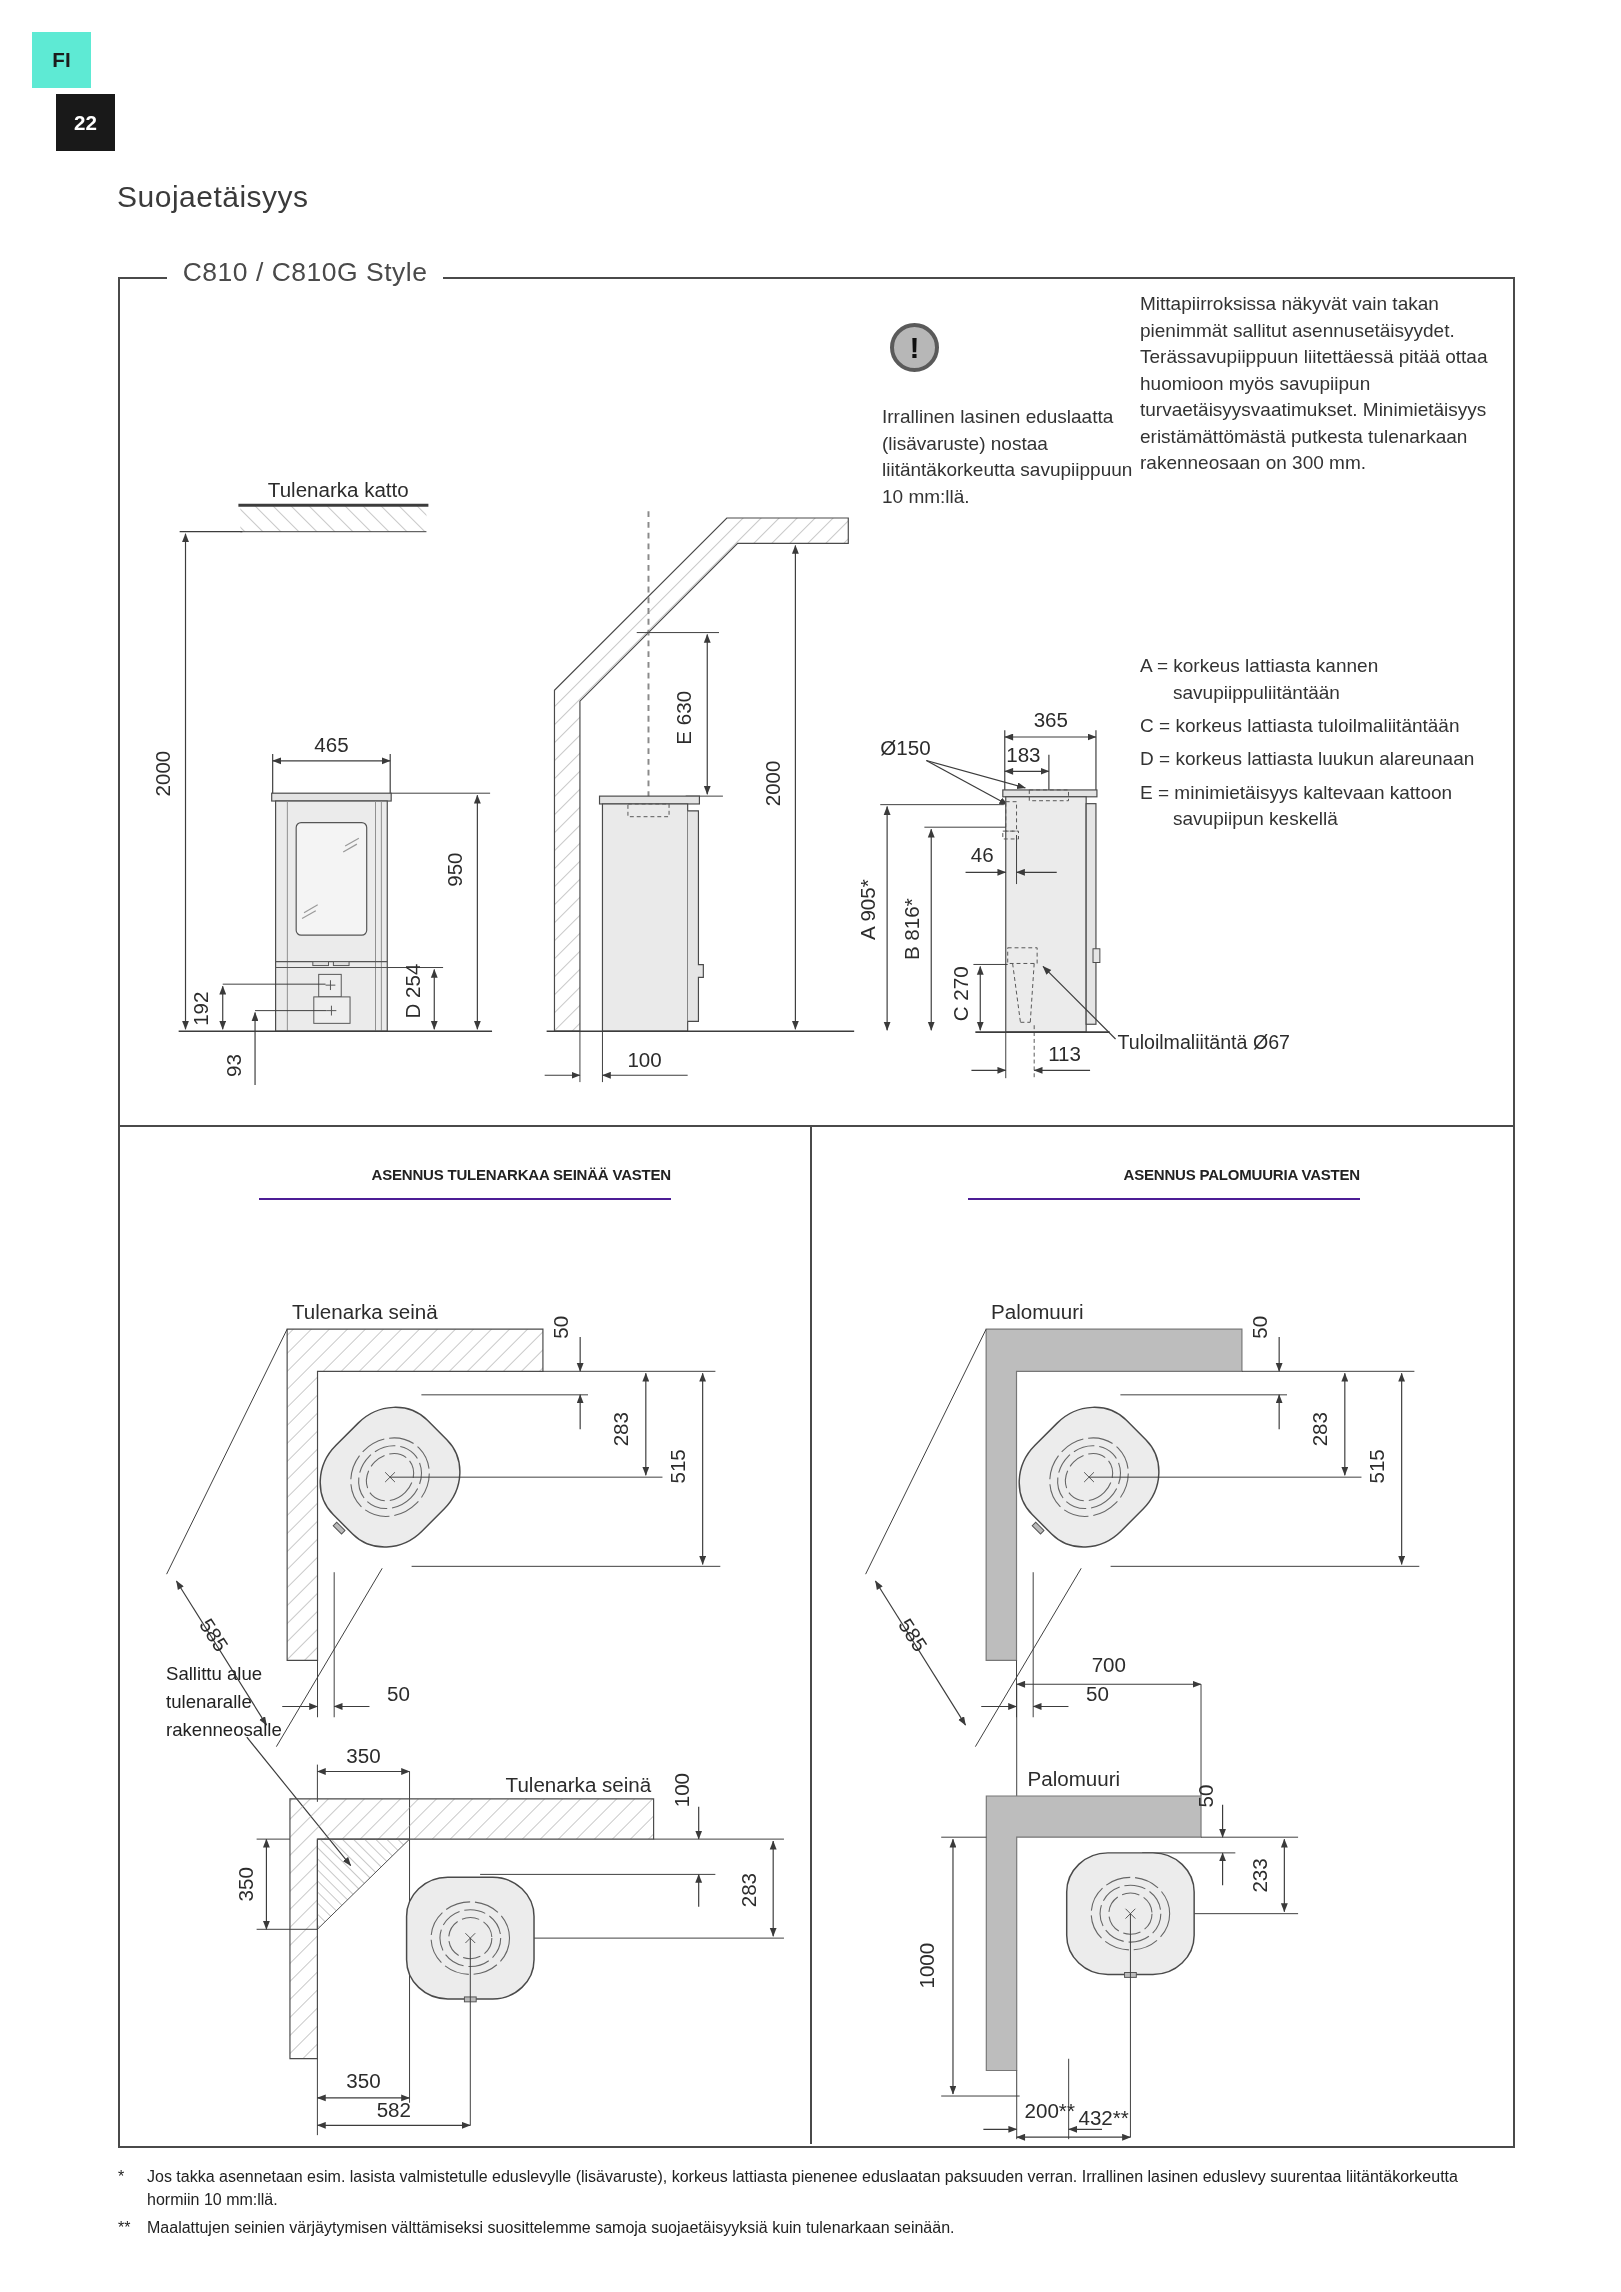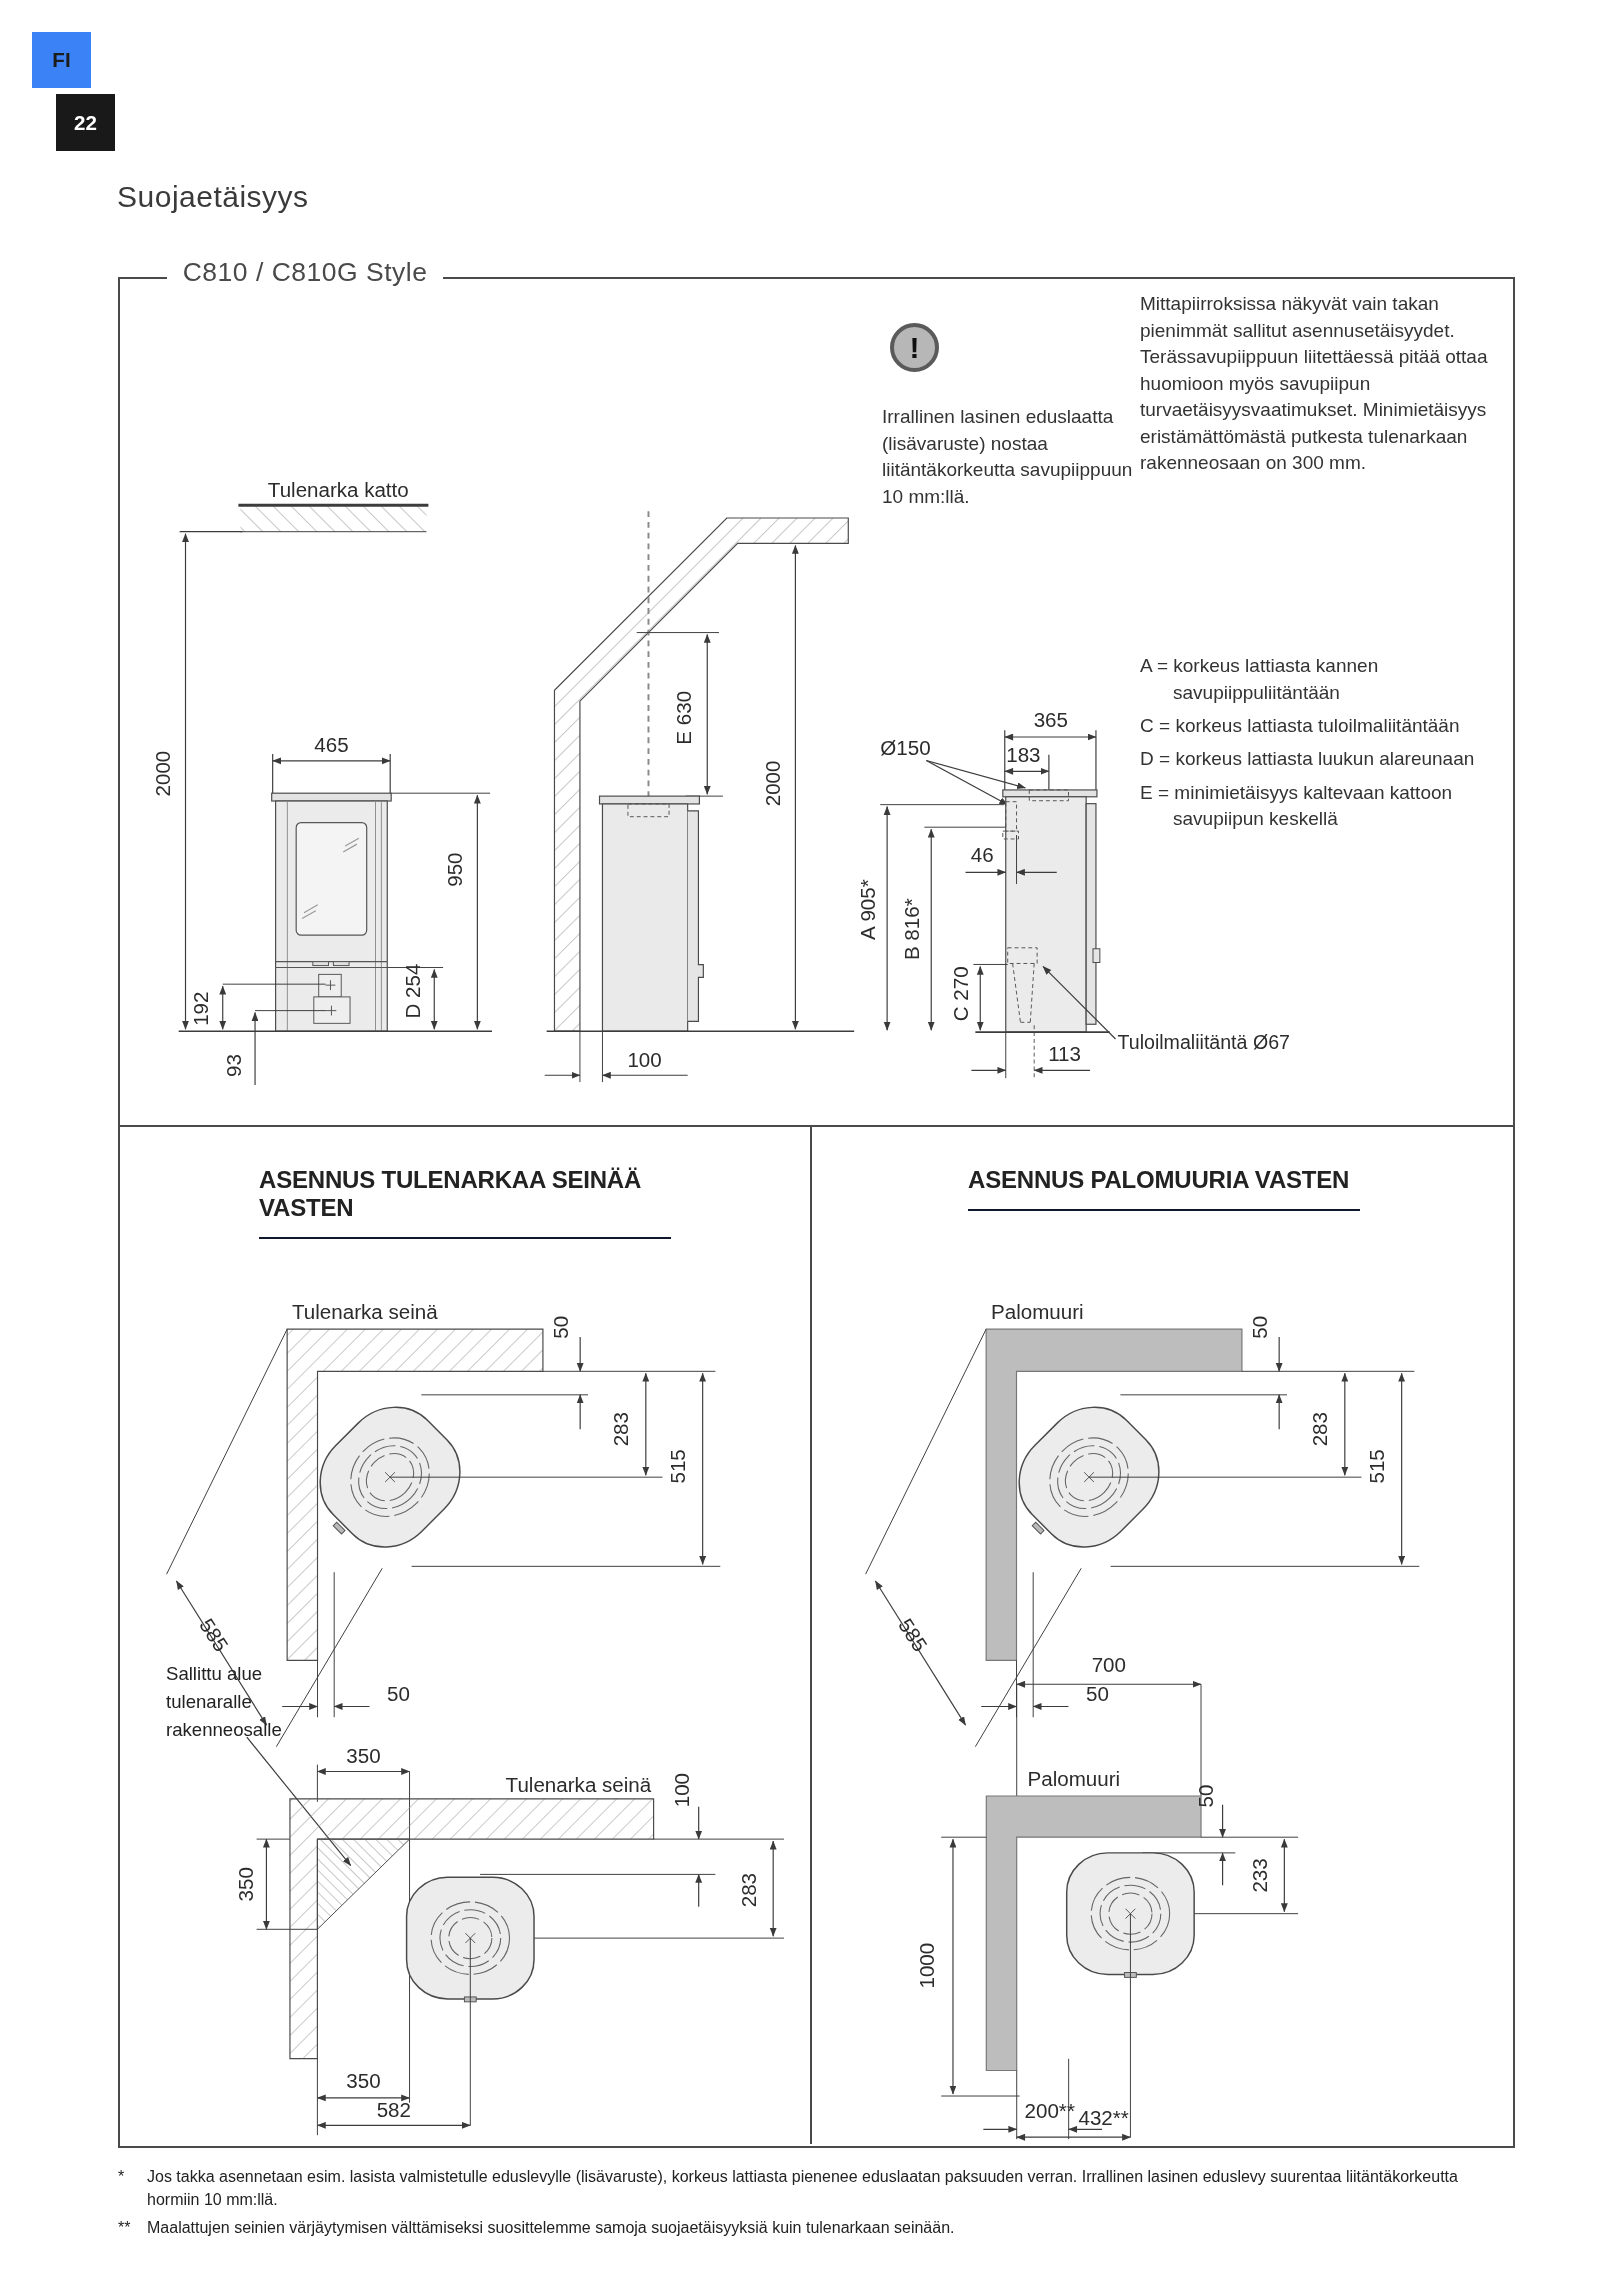--- a/index.html
+++ b/index.html
@@ -1,20 +1,20 @@
 <!DOCTYPE html>
 <html><head>
 <meta charset="utf-8">
 <style>
   html,body{margin:0;padding:0;background:#ffffff;}
   body{width:1621px;height:2293px;position:relative;font-family:"Liberation Sans",sans-serif;color:#2e2e2e;}
   .abs{position:absolute;}
   
   .badge{width:59px;display:flex;align-items:center;justify-content:center;font-weight:bold;font-size:20.6px;}
-  #badge-fi{left:32px;top:32px;height:56px;background:#3b82f6;color:#1c1c1c;}
+  #badge-fi{left:32px;top:32px;height:56px;background:#5eead4;color:#1c1c1c;}
   #badge-pg{left:32px;top:94px;height:57px;background:#191919;color:#ffffff;margin-left:24px;}
   
   #page-title{left:117px;top:180px;font-size:30px;font-weight:300;color:#3a3a3a;letter-spacing:0.5px;}
   #section-title{left:167px;top:257px;background:#ffffff;padding:0 15.7px;font-size:26.5px;font-weight:300;color:#4a4a4a;letter-spacing:0.5px;z-index:3;}
   
   .frame{border:2px solid #4a4a4a;background:transparent;}
   #box-top{left:118px;top:277px;width:1393px;height:846px;}
   #box-bottom{left:118px;top:1125px;width:1393px;height:1019px;}
   #divider{left:810px;top:1125px;width:0;height:1019px;border-left:2px solid #4a4a4a;}
   
@@ -22,21 +22,21 @@
   #glass-note{left:882px;top:404px;width:253px;}
   #right-col{left:1140px;top:291px;width:365px;}
   #right-col .p1{margin:0 0 27.4px 0;}
   #right-col .p2{margin:0;}
   #legend{left:1140px;top:653px;width:353px;}
   .lg{padding-left:33px;text-indent:-33px;margin-bottom:6.9px;}
   
   #warn{left:890px;top:323px;width:41px;height:41px;border:4.9px solid #5a5a5a;border-radius:50%;background:#b7b7b7;display:flex;align-items:center;justify-content:center;}
   #warn span{font-weight:bold;font-size:30px;color:#101010;line-height:1;}
   
-  .sec-head{font-weight:bold;font-size:24px;color:#222;text-align:left;border-bottom:2px solid #0f172a;padding-bottom:14.7px;letter-spacing:-0.2px;}
+  .sec-head{font-weight:bold;font-size:15px;color:#222;text-align:right;border-bottom:2px solid #4c1d95;padding-bottom:14.7px;letter-spacing:-0.2px;}
   #head-left{left:259px;top:1166px;width:412px;}
   #head-right{left:968px;top:1166px;width:392px;}
   
   #allowed-label{left:166px;top:1660px;width:132px;font-size:18.6px;line-height:28px;color:#222;}
   
   .fn{font-size:16px;line-height:22.5px;color:#222;}
   .fn .mk{position:absolute;left:118px;width:25.5px;}
   .fn .tx{position:absolute;left:147px;width:1323px;}
   
   svg{overflow:visible;}

